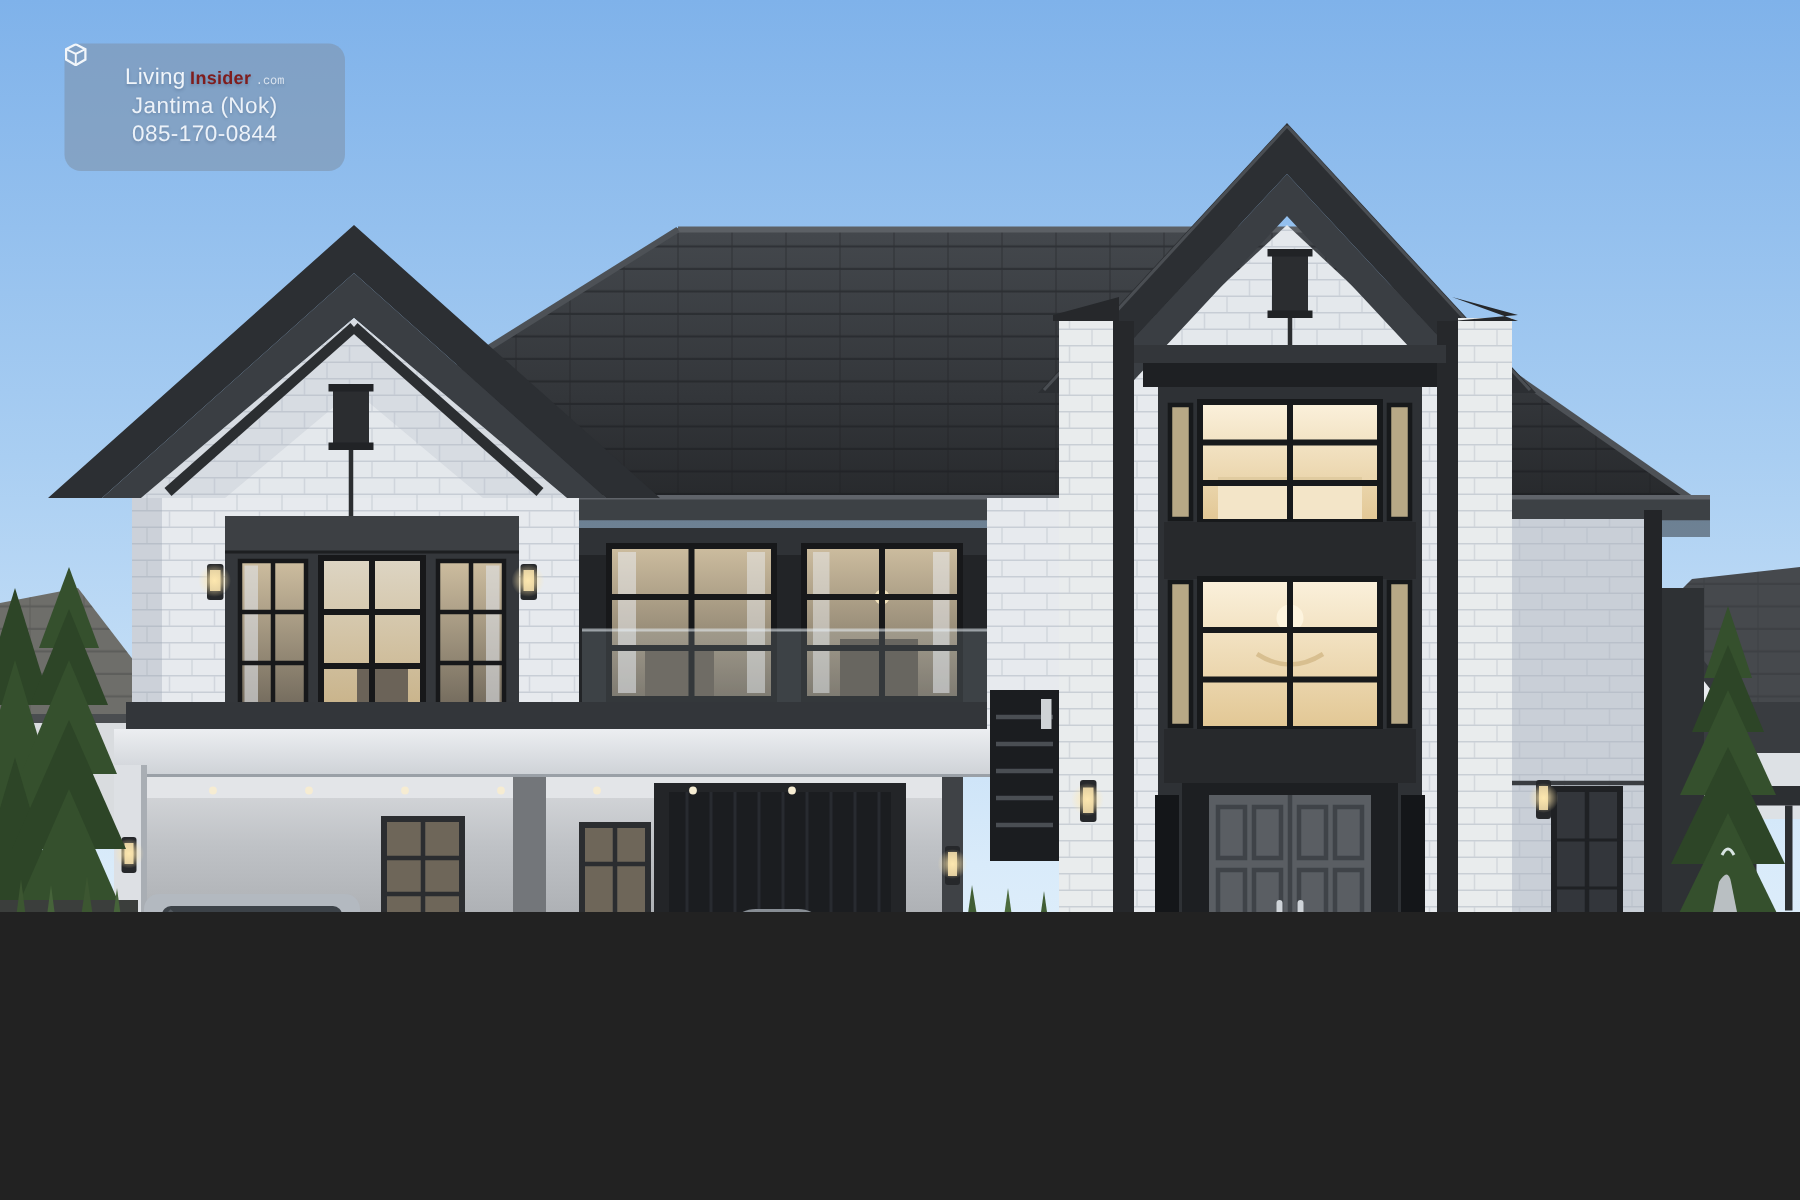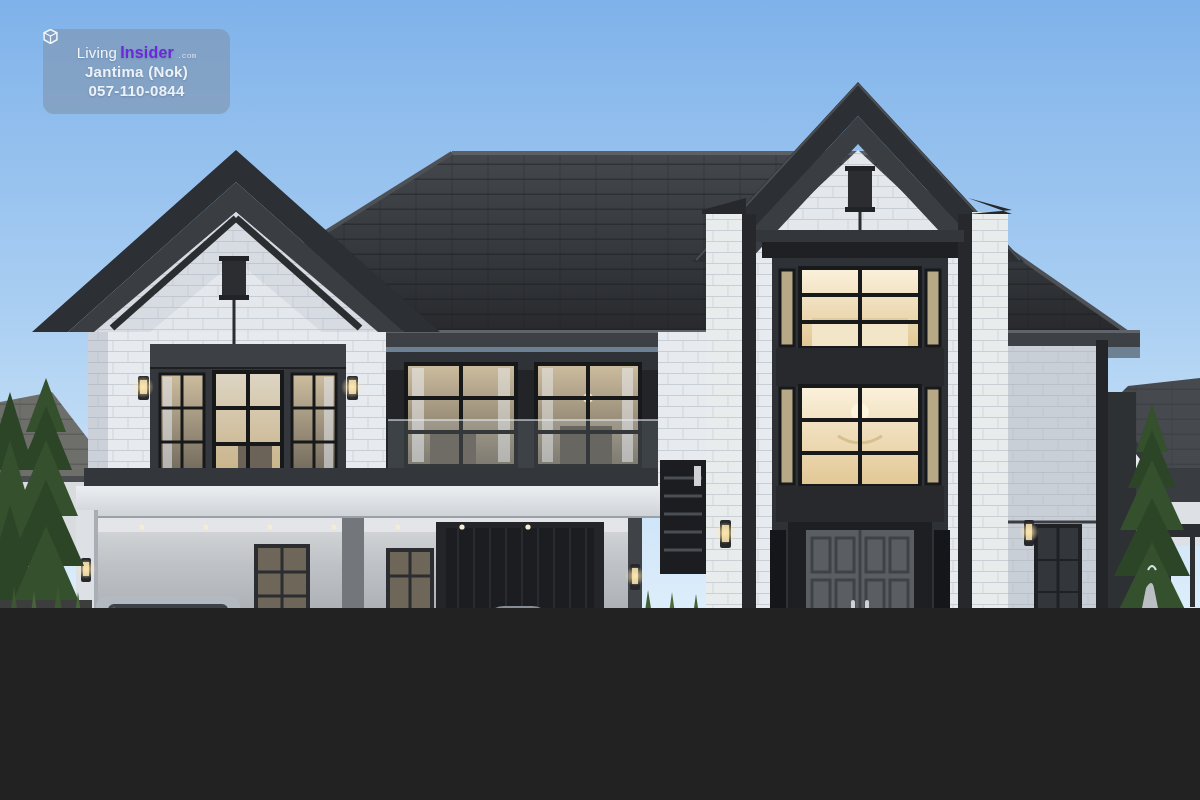--- a/index.html
+++ b/index.html
@@ -8,23 +8,23 @@
   
   .wm{
     position:absolute;left:43px;top:29px;width:187px;height:85px;
     border-radius:11px;background:rgba(126,147,171,0.58);
     display:flex;flex-direction:column;align-items:center;justify-content:center;
     color:#eef3f9;text-shadow:0 1px 2px rgba(40,60,90,.25);line-height:1.25;
   }
   .wm .row{display:flex;align-items:baseline;gap:3px;}
   .wm .logo-ic{align-self:center;margin-right:2px;}
   .wm .w-light{font-size:15px;font-weight:400;letter-spacing:.2px;color:#f0f5fa;}
-  .wm .w-bold{font-size:16px;font-weight:700;letter-spacing:.2px;color:#6d28d9;}
+  .wm .w-bold{font-size:12px;font-weight:700;letter-spacing:.2px;color:#7f1d1d;}
   .wm .w-tld{font-size:8px;opacity:.8;font-family:Liberation Mono, monospace;}
-  .wm .w-line{font-size:15px;font-weight:700;letter-spacing:.3px;color:rgba(242,247,252,.95);text-align:center;}
+  .wm .w-line{font-size:15px;font-weight:400;letter-spacing:.3px;color:rgba(242,247,252,.95);text-align:center;}
 </style>
 </head>
 <body>
 
 <div class="stage">
 <svg width="1200" height="800" viewBox="0 0 1200 800">
   <defs>
     <linearGradient id="sky" x1="0" y1="0" x2="0" y2="1">
       <stop offset="0" stop-color="#7fb2ea"></stop>
           <stop offset=".38" stop-color="#a9cef2"></stop>
@@ -600,15 +600,15 @@
   <div class="row">
     <svg class="logo-ic" width="15" height="15" viewBox="0 0 14 14">
       <path d="M7,0.5 L13,3.5 V10 L7,13.5 L1,10 V3.5 Z" fill="none" stroke="#f2f6fa" stroke-width="1.4"></path>
       <path d="M1,3.5 L7,6.5 L13,3.5 M7,6.5 V13.5" fill="none" stroke="#f2f6fa" stroke-width="1.2"></path>
     </svg>
     <span class="w-light">Living</span>
         <span class="w-bold">Insider</span>
         <span class="w-tld">.com</span>
   </div>
   <div class="w-line">Jantima (Nok)</div>
-  <div class="w-line">057-110-0844</div>
+  <div class="w-line">085-170-0844</div>
 </div>
 </div>
 
 </body></html>

